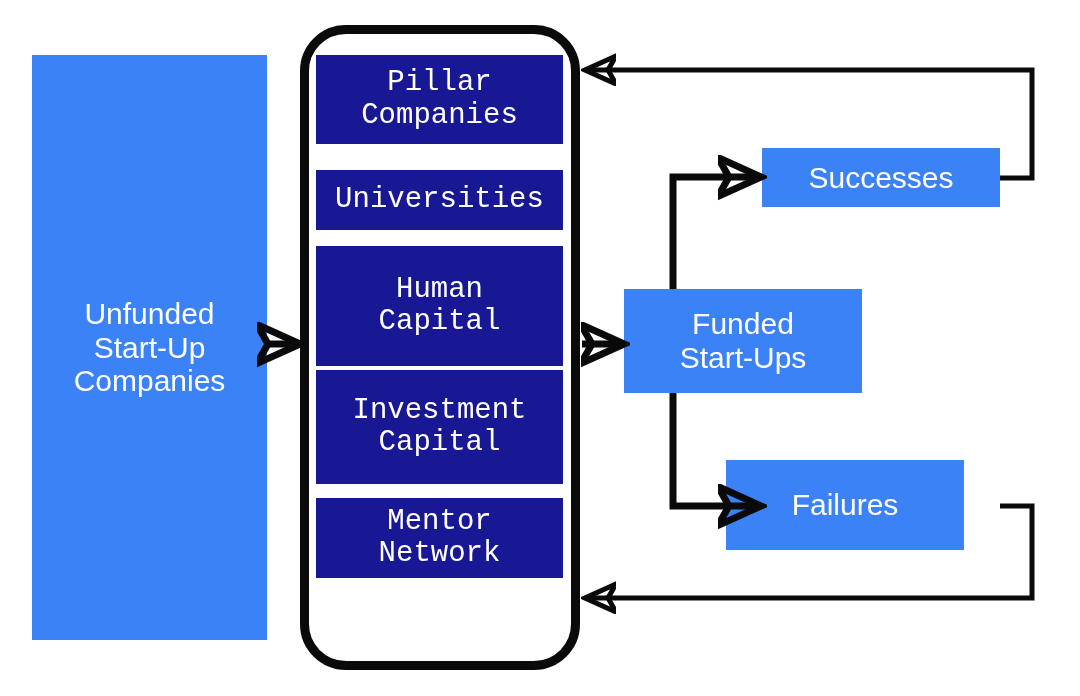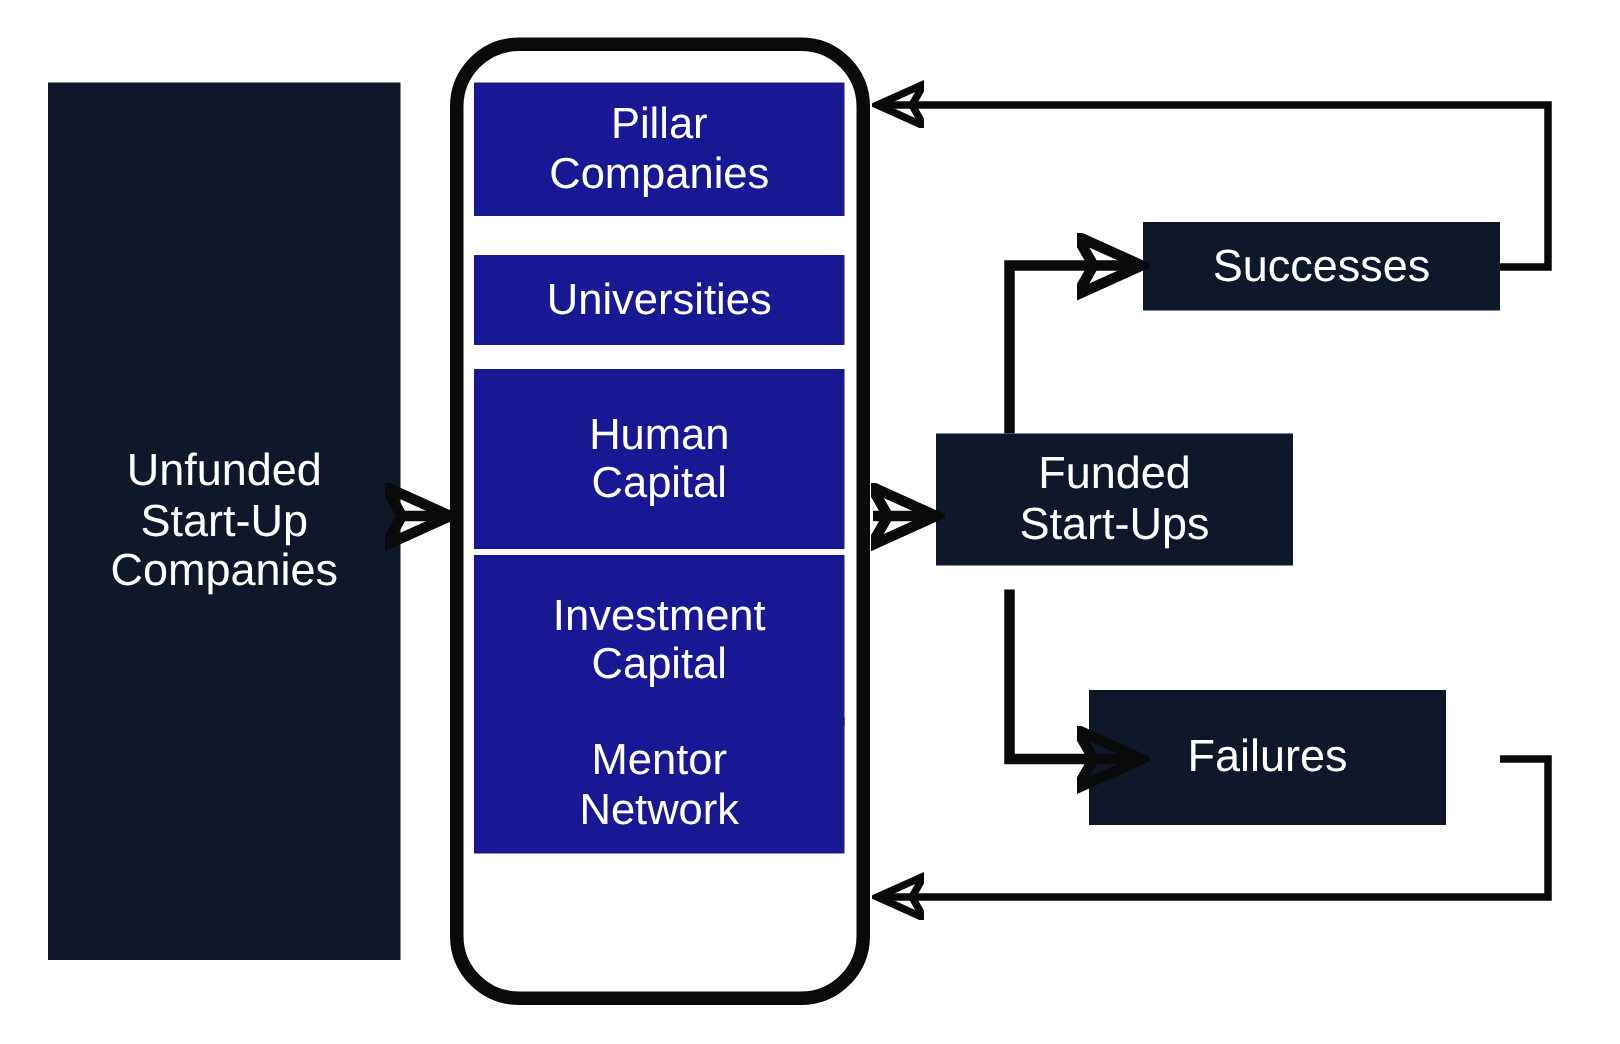--- a/index.html
+++ b/index.html
@@ -24,21 +24,21 @@
     display: flex;
     align-items: center;
     justify-content: center;
     text-align: center;
     color: #ffffff;
     line-height: 1.12;
     white-space: pre-line;
     user-select: none;
   }
   .orange {
-    background: #0f172a;
+    background: #3b82f6;
     text-align: center;
   }
   .blue {
     background: #181894;
   }
   
   #node-unfunded {
     left: 32px;
     top: 55px;
     width: 235px;
@@ -54,34 +54,35 @@
     height: 645px;
     box-sizing: border-box;
     border: 9px solid #0a0a0a;
     border-radius: 46px;
     background: #ffffff;
   }
   .pillar {
     left: 316px;
     width: 247px;
     font-size: 29px;
+    font-family: Liberation Mono, monospace;
   }
   #node-pillar-companies { top: 55px;  height: 89px; }
   #node-universities     { top: 170px; height: 60px; }
   #node-human-capital    { top: 246px; height: 120px; }
   #node-investment-capital { top: 370px; height: 114px; }
-  #node-mentor-network   { top: 478px; height: 91px; }
+  #node-mentor-network   { top: 498px; height: 80px; }
   #node-values           { top: 588px; height: 52px; }
 
   
   #node-funded-startups {
     left: 624px;
     top: 289px;
     width: 238px;
-    height: 88px;
+    height: 104px;
     font-size: 30px;
   }
   #node-successes {
     left: 762px;
     top: 148px;
     width: 238px;
     height: 59px;
     font-size: 30px;
   }
   #node-failures {

